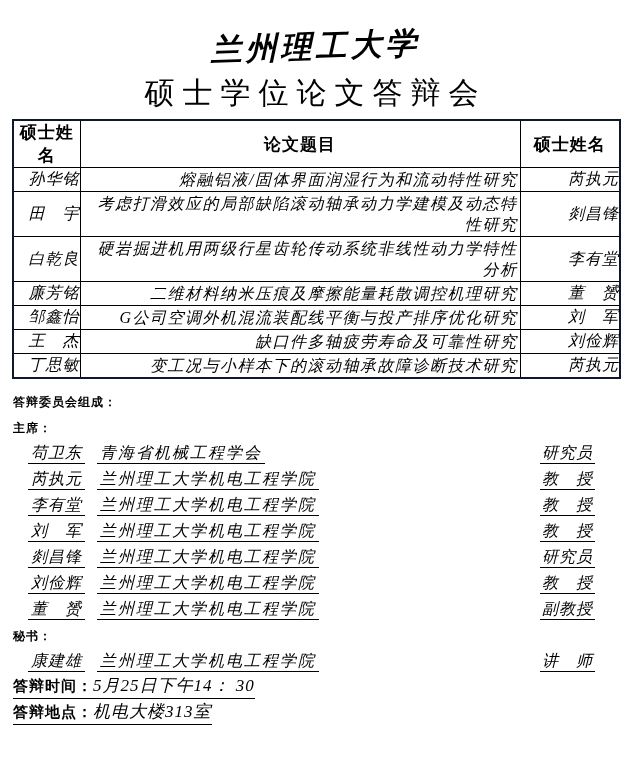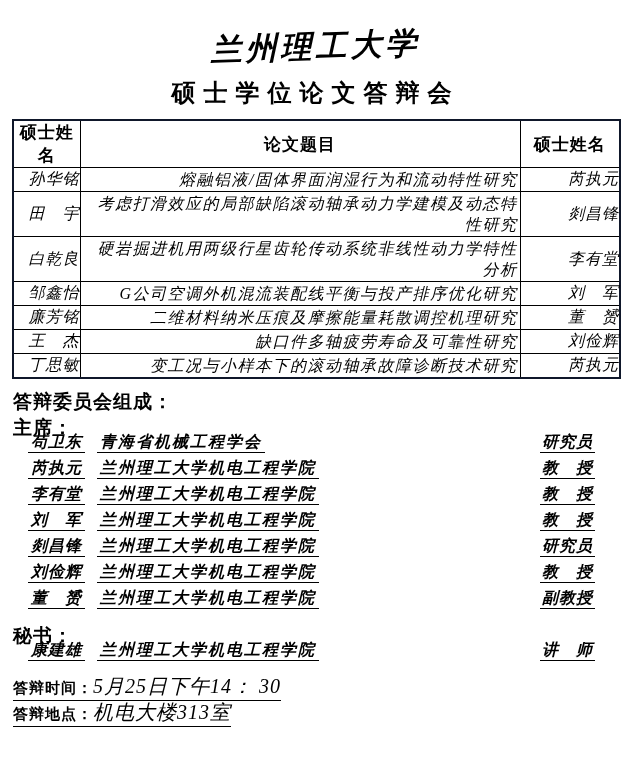--- a/index.html
+++ b/index.html
@@ -12,22 +12,22 @@
   
   .logo {
     text-align:center; font-size:31px; font-weight:bold; font-style:italic;
     letter-spacing:4px; height:46px; line-height:46px;
     transform:rotate(-2deg);
   }
 
   
   .title {
     margin:4px 0 0 0; text-align:center;
-    font-family:"Liberation Serif", serif; font-weight:bold;
-    font-size:24px; letter-spacing:8px; height:38px; line-height:38px;
+    font-family:"Liberation Serif", serif; font-weight:normal;
+    font-size:30px; letter-spacing:8px; height:38px; line-height:38px;
   }
 
   
   table.roster {
     border-collapse:collapse; table-layout:fixed;
     margin:7px 12px 0 12px; width:607px;
     border:2px solid #0f172a;
   }
   table.roster th, table.roster td { border:1px solid #000; }
   table.roster th {
@@ -36,40 +36,40 @@
   }
   table.roster td { font-size:16px; font-style:italic; }
   td.c-name, td.c-advisor { text-align:right; letter-spacing:1px; padding:1px 0; height:21px; }
   td.c-thesis { text-align:right; padding:1px 2px 1px 4px; letter-spacing:1.5px; line-height:21px; }
 
   
   .bottom { margin-top:10px; }
   .line { height:26px; }
   .heading, .role {
     margin-left:13px; font-family:"Liberation Sans", sans-serif;
-    font-weight:bold; font-size:19px; line-height:26px; letter-spacing:1px;
+    font-weight:bold; font-size:12px; line-height:26px; letter-spacing:1px;
   }
   .member-row {
     display:flex; align-items:flex-end;
     margin-left:28px; margin-right:36px;
     font-size:16px; font-style:italic;
   }
-  .member-row span { border-bottom:1px solid #000; margin-bottom:14px; line-height:19px;font-weight:bold; }
+  .member-row span { border-bottom:1px solid #000; margin-bottom:3px; line-height:19px; }
   .m-name  { padding:0 3px 1px 3px; letter-spacing:1px; }
   .m-aff   { margin-left:12px; padding:0 3px 1px 3px; letter-spacing:2px; }
   .m-title { margin-left:auto; padding:0 2px 1px 2px; letter-spacing:1px; }
 
   
   .footer-line { margin-left:13px; height:26px; }
   .f-group { display:inline-block; border-bottom:1px solid #000; padding-bottom:1px; line-height:22px; }
   .f-label {
     font-family:"Liberation Sans", sans-serif; font-weight:bold;
     font-size:15px; letter-spacing:1px;
   }
-  .f-value { font-size:20px; font-style:italic; white-space:pre; letter-spacing:1px; }
+  .f-value { font-size:17px; font-style:italic; white-space:pre; letter-spacing:1px; }
 </style>
 </head>
 <body>
 
 <div class="page">
 
   <div class="logo">兰州理工大学</div>
 
   <h1 class="title">硕士学位论文答辩会</h1>
 
@@ -96,28 +96,28 @@
         <td class="c-name">田　宇</td>
         <td class="c-thesis">考虑打滑效应的局部缺陷滚动轴承动力学建模及动态特性研究</td>
         <td class="c-advisor">剡昌锋</td>
       </tr>
       <tr>
         <td class="c-name">白乾良</td>
         <td class="c-thesis">硬岩掘进机用两级行星齿轮传动系统非线性动力学特性分析</td>
         <td class="c-advisor">李有堂</td>
       </tr>
       <tr>
+        <td class="c-name">廉芳铭</td>
+        <td class="c-thesis">二维材料纳米压痕及摩擦能量耗散调控机理研究</td>
+        <td class="c-advisor">董　赟</td>
+      </tr>
+      <tr>
         <td class="c-name">邹鑫怡</td>
         <td class="c-thesis">G公司空调外机混流装配线平衡与投产排序优化研究</td>
         <td class="c-advisor">刘　军</td>
-      </tr>
-      <tr>
-        <td class="c-name">廉芳铭</td>
-        <td class="c-thesis">二维材料纳米压痕及摩擦能量耗散调控机理研究</td>
-        <td class="c-advisor">董　赟</td>
       </tr>
       <tr>
         <td class="c-name">王　杰</td>
         <td class="c-thesis">缺口件多轴疲劳寿命及可靠性研究</td>
         <td class="c-advisor">刘俭辉</td>
       </tr>
       <tr>
         <td class="c-name">丁思敏</td>
         <td class="c-thesis">变工况与小样本下的滚动轴承故障诊断技术研究</td>
         <td class="c-advisor">芮执元</td>

